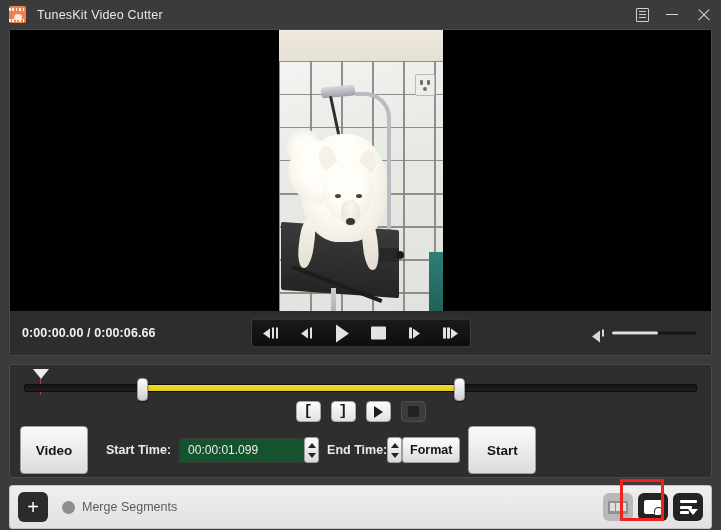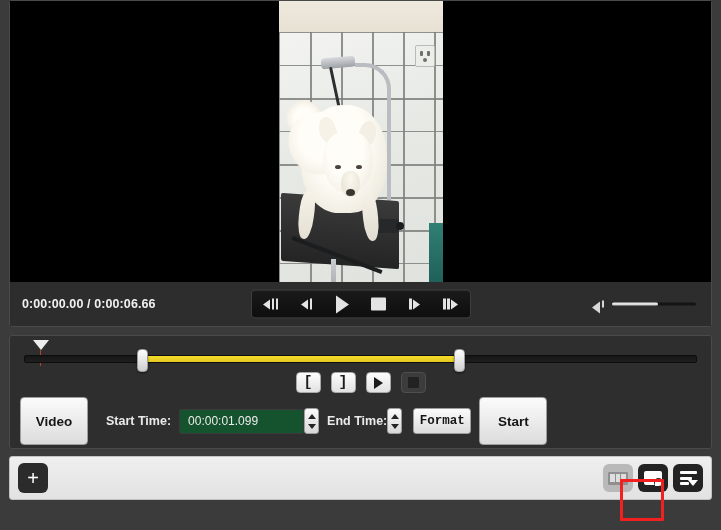--- a/index.html
+++ b/index.html
@@ -558,20 +558,41 @@
     border: 3px solid #f32020;
     border-radius: 1px;
     pointer-events: none;
   }
 </style>
 </head>
 <body>
 
 <div class="app">
 
+  <div class="titlebar">
+    <div class="app-icon">
+      <span class="bulb"></span>
+    </div>
+    <div class="title-text">TunesKit Video Cutter</div>
+    <div class="win-buttons">
+      <div class="win-btn">
+        <span class="menu-glyph">
+            <i></i>
+            <i></i>
+            <i></i>
+          </span>
+      </div>
+      <div class="win-btn">
+        <span class="minimize-glyph"></span>
+      </div>
+      <div class="win-btn close">
+        <span class="close-glyph"></span>
+      </div>
+    </div>
+  </div>
 
   <div class="player-panel">
     <div class="video-stage">
       <div class="video-frame">
         <div class="v-ceiling"></div>
         <div class="v-wall"></div>
         <div class="v-outlet">
             <i></i>
           </div>
         <div class="v-teal"></div>
@@ -672,28 +693,32 @@
         <span class="chev-up"></span>
         <span class="chev-dn"></span>
       </div>
 
       <div class="field-label" style="margin-left:8px;">End Time:</div>
       <div class="spinner">
         <span class="chev-up"></span>
         <span class="chev-dn"></span>
       </div>
 
-      <div class="btn-format" style="margin-left:11px;font-family:Liberation Mono, monospace;">Format</div>
+      <div class="btn-format" style="">Format</div>
 
       <div class="big-btn btn-start" style="margin-left:8px;">Start</div>
     </div>
   </div>
 
   <div class="bottom-bar">
     <div class="plus-btn">+</div>
+    <div class="merge-wrap">
+      <span class="merge-dot"></span>
+      <span class="merge-label">Merge Segments</span>
+    </div>
 
     <div class="right-icons">
       <div class="ico-btn disabled">
         <span class="filmstrip">
             <i></i>
             <i></i>
             <i></i>
           </span>
       </div>
       <div class="ico-btn dark">

